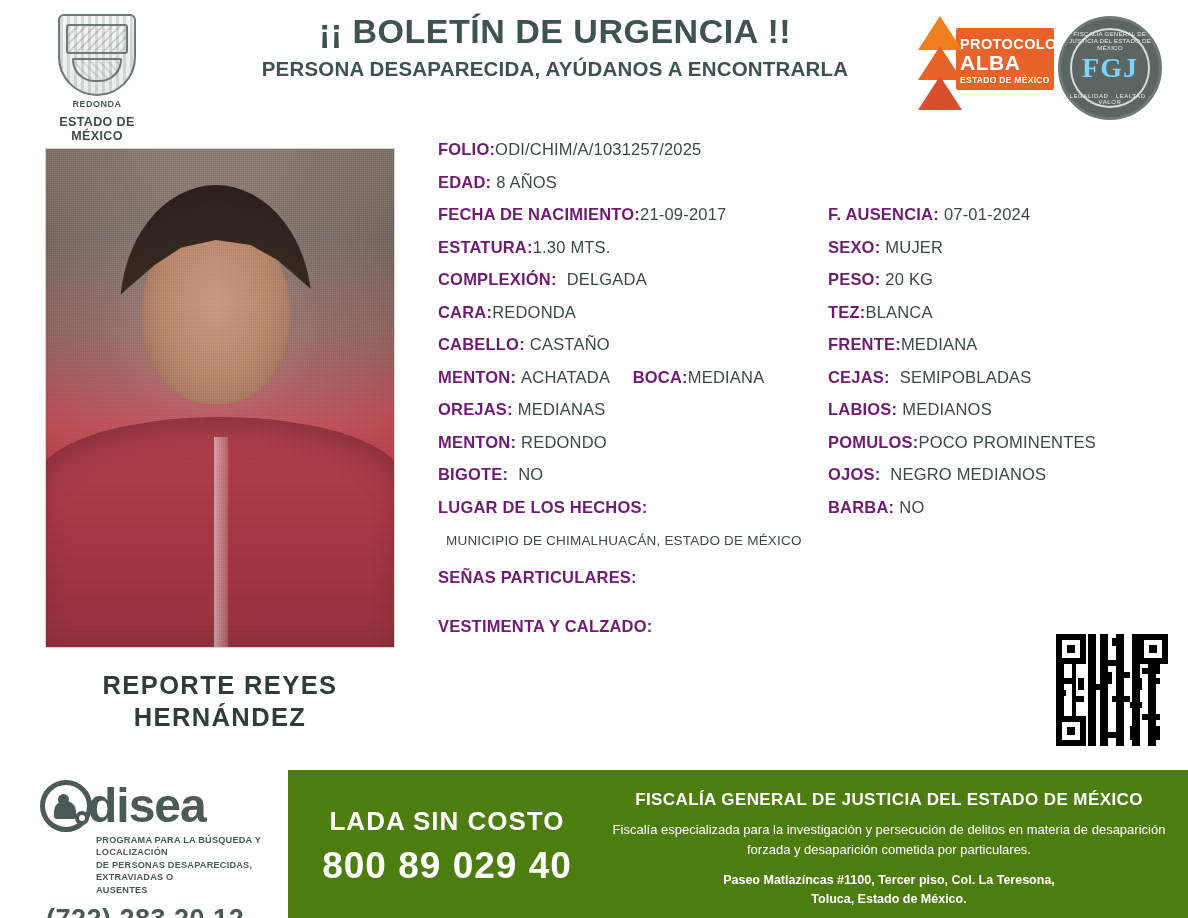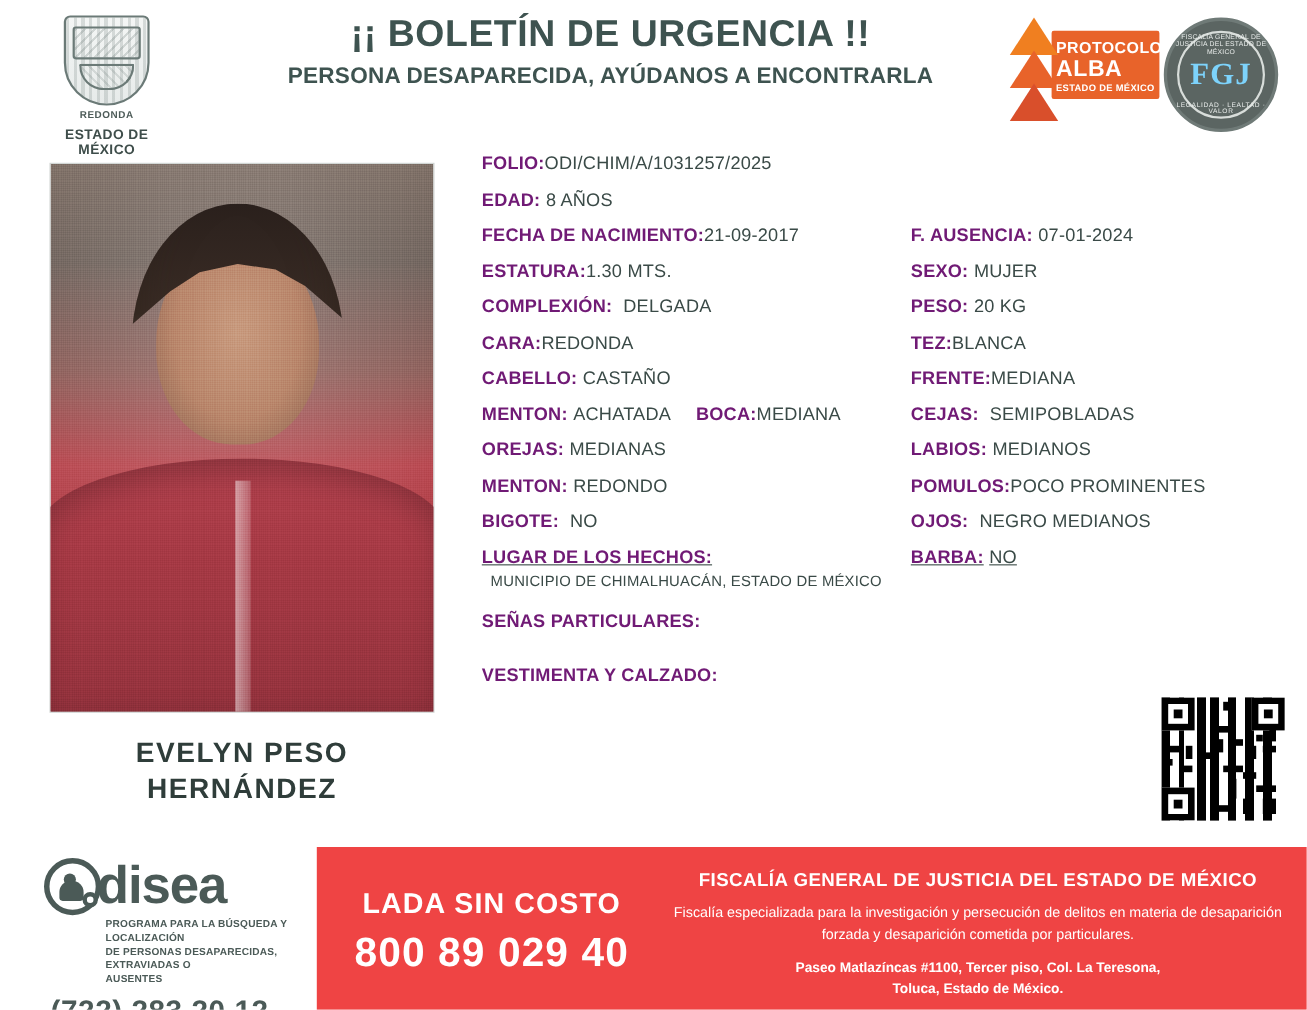--- a/index.html
+++ b/index.html
@@ -282,21 +282,21 @@
     letter-spacing: .2px; line-height: 1.35; margin-top: 2px; margin-left: 56px;
     width: 196px;
   }
   #odisea-phone {
     font-size: 27px; font-weight: bold; color: #4b5a57; letter-spacing: .5px;
     margin-top: 8px; margin-left: 6px;
   }
 
   #footer-bar {
     position: absolute; left: 288px; top: 0; width: 900px; height: 148px;
-    background: #ef4444;
+    background: #4d7c0f;
     display: flex;
   }
   #lada {
     width: 318px; color: #fff; text-align: center; padding-top: 36px;
   }
   #lada-label { font-size: 26px; font-weight: bold; letter-spacing: 1px; }
   #lada-number { font-size: 37px; font-weight: bold; letter-spacing: 1px; margin-top: 8px; }
   #fgj-info {
     flex: 1; color: #fff; text-align: center; padding-top: 20px; padding-right: 16px;
   }
@@ -344,21 +344,21 @@
     </div>
   </div>
 
   <div id="photo-block">
     <div id="photo">
       <div id="photo-jacket"></div>
       <div id="photo-zip"></div>
       <div id="photo-grain"></div>
     </div>
     <div id="name">
-      <div>EVELYN PESO</div>
+      <div>REPORTE REYES</div>
       <div>HERNÁNDEZ</div>
     </div>
   </div>
 
   <div id="details">
 
     <div class="row">
       <div class="col-left">
         <span class="lbl">FOLIO:</span><span class="val">ODI/CHIM/A/1031257/2025</span>
       </div>
@@ -448,21 +448,21 @@
 
     <div class="row">
       <div class="col-left">
         <span class="lbl">BIGOTE:</span><span class="sp"></span><span class="sp"></span><span class="val">NO</span>
       </div>
       <div class="col-right">
         <span class="lbl">OJOS:</span><span class="sp"></span><span class="sp"></span><span class="val">NEGRO MEDIANOS</span>
       </div>
     </div>
 
-    <div class="row" style="margin-bottom:4px;text-decoration:underline;">
+    <div class="row" style="margin-bottom:16px;">
       <div class="col-left">
         <span class="lbl block-label">LUGAR DE LOS HECHOS:</span>
       </div>
       <div class="col-right">
         <span class="lbl">BARBA:</span><span class="sp"></span><span class="val">NO</span>
       </div>
     </div>
 
     <div class="row" style="margin-bottom:20px;">
       <div class="col-left small-val" style="width:520px;">MUNICIPIO DE CHIMALHUACÁN, ESTADO DE MÉXICO</div>

